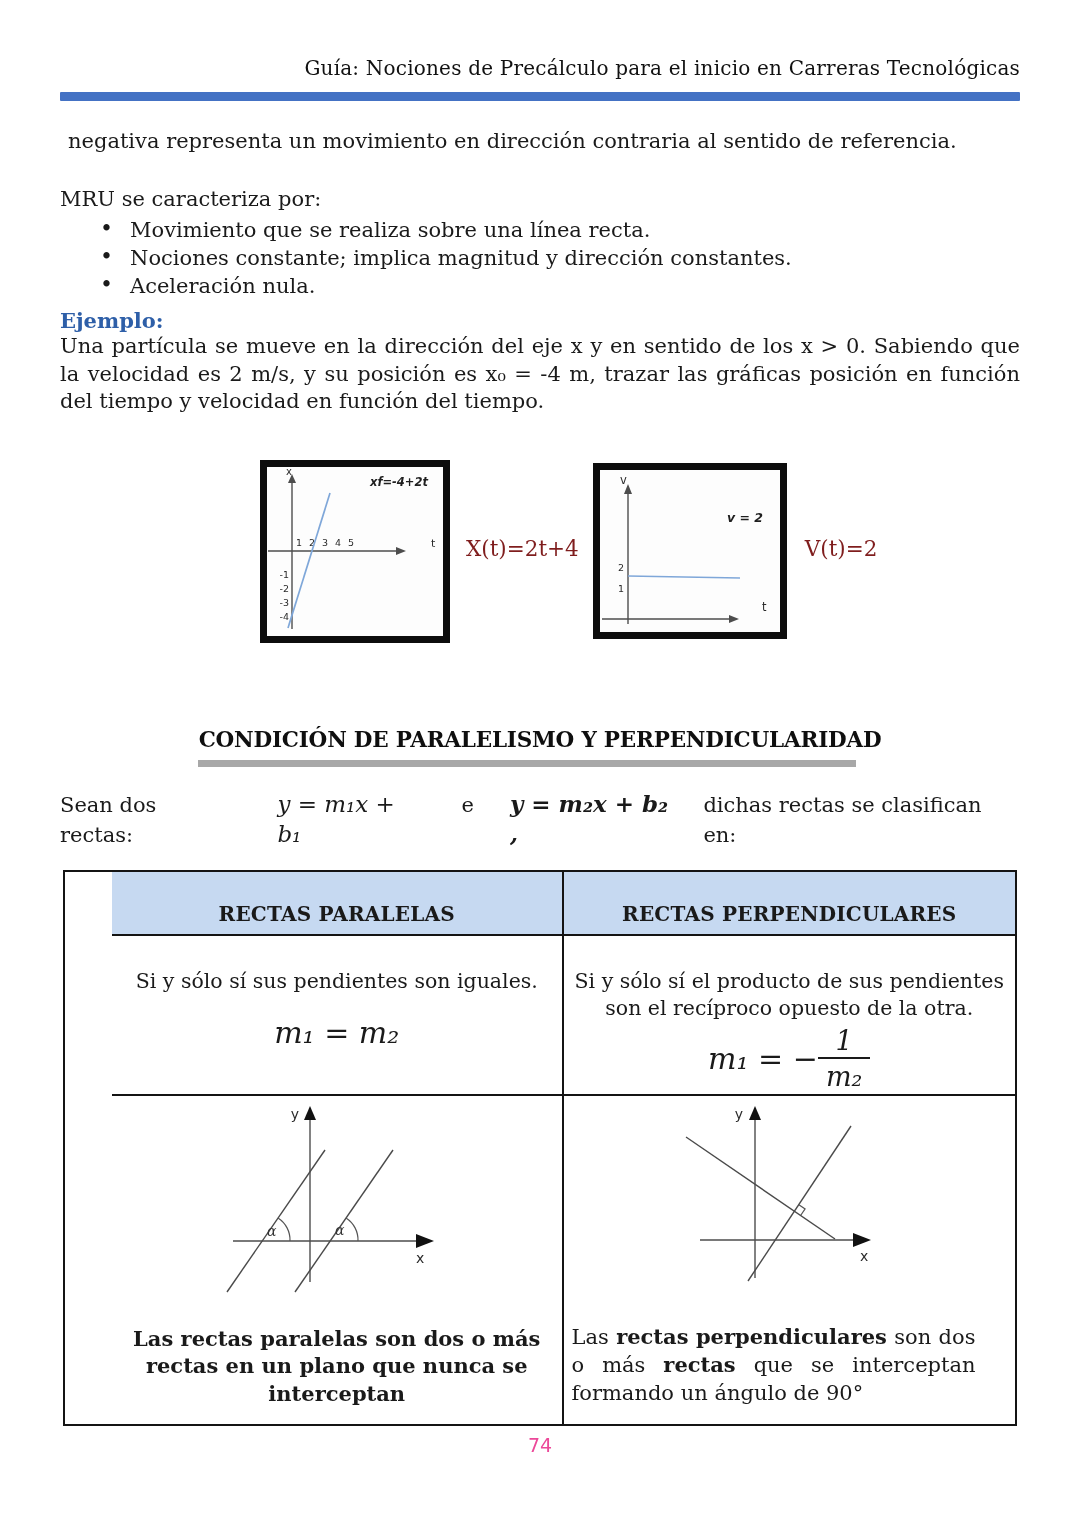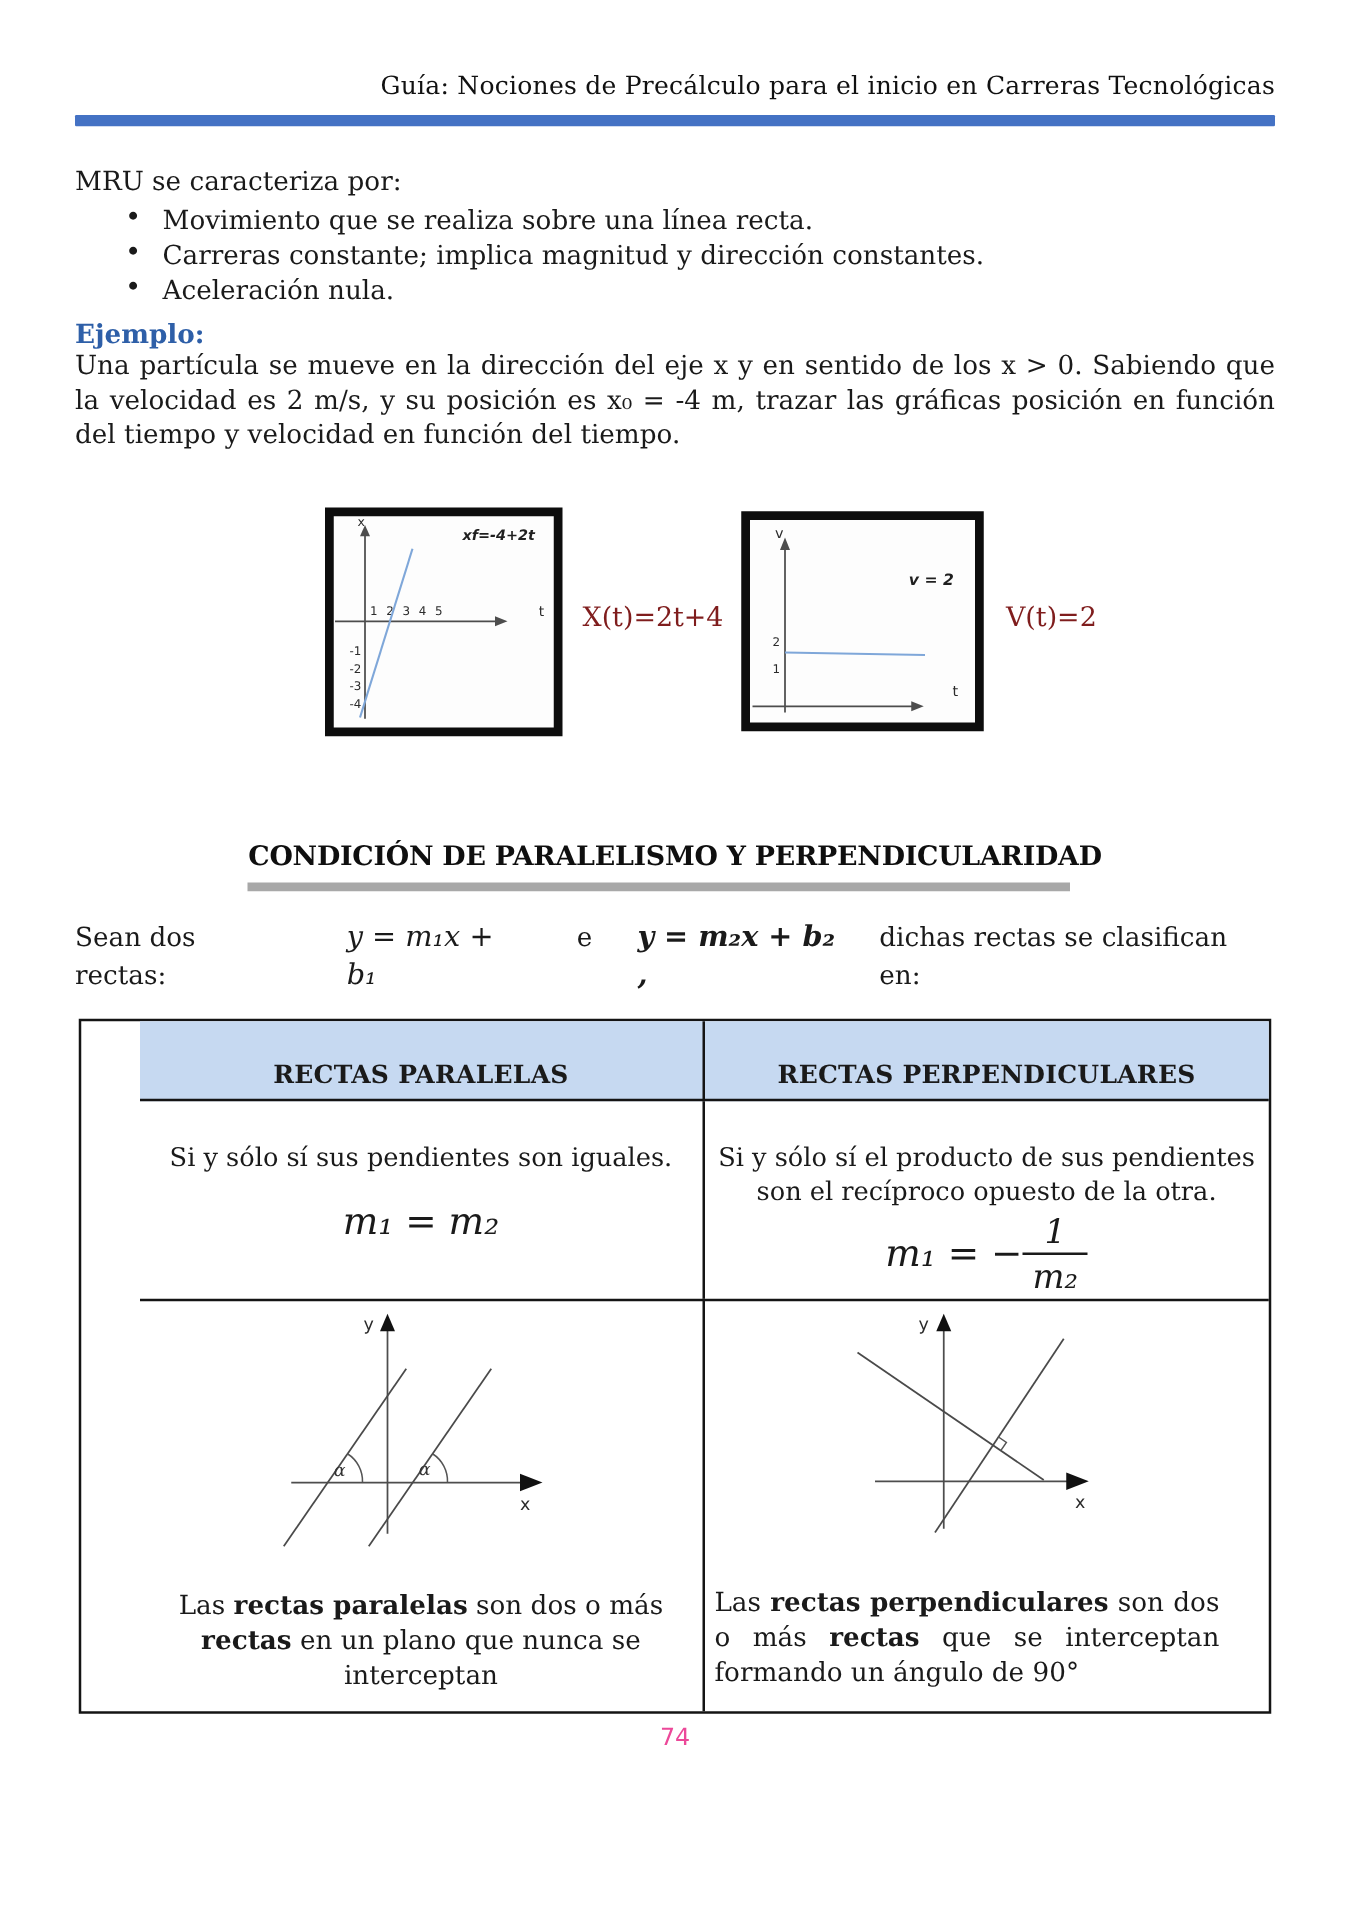--- a/index.html
+++ b/index.html
@@ -68,39 +68,40 @@
   .frac { display:inline-flex; flex-direction:column; align-items:center;
           font-family:"DejaVu Serif","DejaVu Sans",serif; font-style:italic; font-size:27px; line-height:1.1; }
   .frac .num { padding:0 8px 2px; }
   .frac .den { border-top:2px solid #1a1a1a; padding:3px 8px 0; }
 
   .cell.fig { border-top:2px solid #141414; padding-top:8px; text-align:center; }
   .fig svg { display:inline-block; }
   .fig .figL { margin-right:18px; }
   .fig .figR { margin-right:22px; }
   .desc { font-size:21px; line-height:27.5px; }
-  .desc-l { width:445px; margin:12px auto 0; text-align:center; }
+  .desc-l { width:445px; margin:12px auto 0; text-align:center;font-weight:bold; }
   .desc-r { width:404px; margin:0 0 0 8px; text-align:justify; text-align-last:left; }
 
   .pagenum { margin-top:8px; text-align:center; font-family:"DejaVu Sans", sans-serif;
              font-size:19px; color:#ec4899; }
 </style>
 </head>
 <body>
 
 <div class="content">
 
   <div class="doc-header">Guía: Nociones de Precálculo para el inicio en Carreras Tecnológicas</div>
   <div class="top-rule"></div>
 
+  <p class="p opening">negativa representa un movimiento en dirección contraria al sentido de referencia.</p>
 
   <p class="p mru">MRU se caracteriza por:</p>
   <ul class="bullets">
     <li>Movimiento que se realiza sobre una línea recta.</li>
-    <li>Carreras constante; implica magnitud y dirección constantes.</li>
+    <li>Nociones constante; implica magnitud y dirección constantes.</li>
     <li>Aceleración nula.</li>
   </ul>
 
   <p class="ejemplo-label">Ejemplo:</p>
   <p class="example-body">Una partícula se mueve en la dirección del eje x y en sentido de los x &gt; 0. Sabiendo que la velocidad es 2 m/s, y su posición es x₀ = -4 m, trazar las gráficas posición en función del tiempo y velocidad en función del tiempo.</p>
 
   <div class="figrow">
     <div class="gbox g1">
       <svg width="176" height="169" viewBox="0 0 176 169">
         <text class="svglabel" x="19" y="8" font-size="10">x</text>

